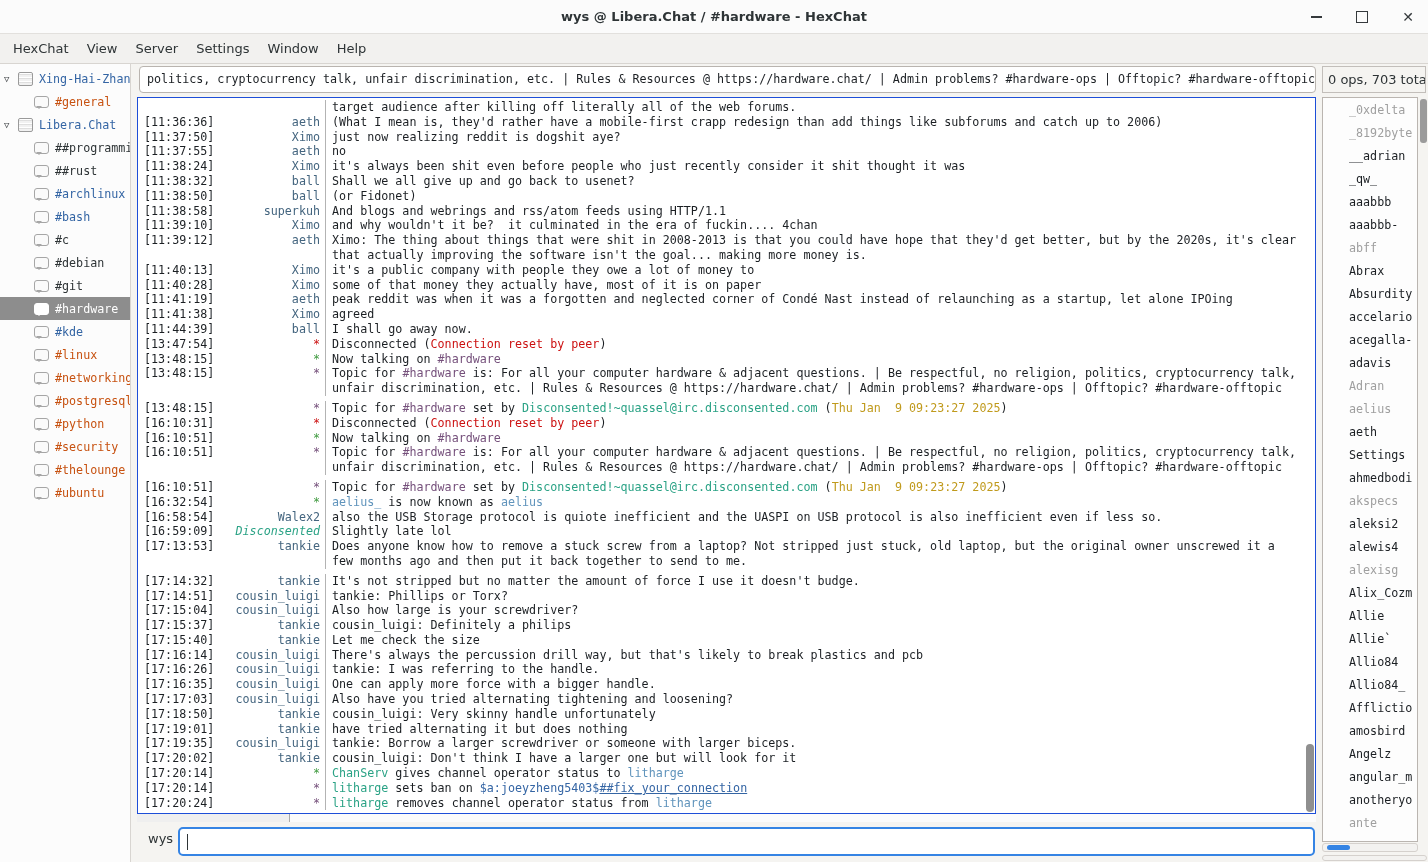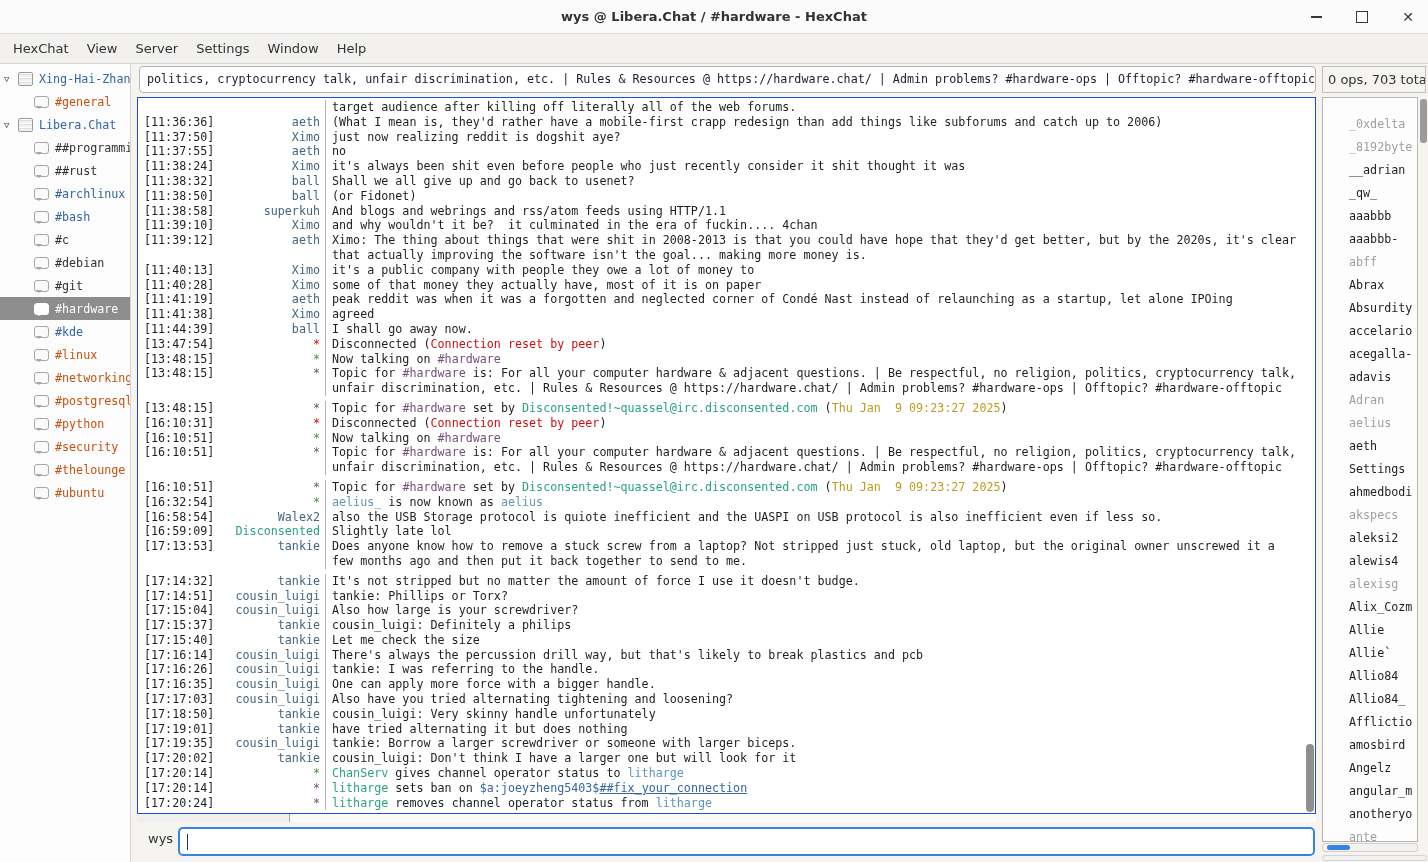--- a/index.html
+++ b/index.html
@@ -60,21 +60,21 @@
   .entry{position:absolute;left:178px;top:827px;width:1137px;height:29px;box-sizing:border-box;
     border:2px solid #3584e4;border-radius:5px;background:#ffffff;display:flex;align-items:center;
     font-family:"DejaVu Sans Mono",monospace;font-size:11.7px;color:#1b1f23;}
   .caret{display:inline-block;width:1px;height:16px;background:#2e3436;margin-left:7px;}
 
   
   .ops-label{position:absolute;left:1322px;top:66px;width:104px;height:27px;box-sizing:border-box;
     border:1px solid #c2beba;background:#f5f4f1;font-size:13px;color:#2e3436;line-height:25px;
     padding:0 5px;white-space:nowrap;overflow:hidden;}
   .userlist{position:absolute;left:1322px;top:97px;width:96px;height:745px;box-sizing:border-box;
-    background:#fdfdfd;border:1px solid #bab5b0;overflow:hidden;padding-top:15px;}
+    background:#fdfdfd;border:1px solid #bab5b0;overflow:hidden;padding-top:1px;}
   .user-row{height:23px;line-height:23px;padding-left:26px;font-family:"DejaVu Sans Mono",monospace;
     font-size:11.7px;color:#1b1f23;white-space:nowrap;overflow:hidden;}
   .ul-vscroll{position:absolute;left:1420px;top:99px;width:7px;height:44px;background:#9b9b9b;border-radius:3px;}
   .ul-hscroll{position:absolute;left:1322px;top:843px;width:96px;height:9px;box-sizing:border-box;
     background:#f3f2f0;border:1px solid #d5d1cd;border-radius:3px;}
   .ul-hscroll-thumb{position:absolute;left:1327px;top:845px;width:23px;height:5px;background:#3584e4;border-radius:3px;}
   .lag-meter{position:absolute;left:1322px;top:855px;width:105px;height:6px;box-sizing:border-box;
     background:#f3f2f0;border:1px solid #d5d1cd;border-radius:3px;}
 </style>
 </head>
@@ -308,21 +308,21 @@
         <span class="nick" style="color: rgb(63, 154, 63);">*</span>
         <span class="msg"><span style="color: rgb(96, 148, 188);">aelius_</span><span> is now known as </span><span style="color: rgb(96, 148, 188);">aelius</span></span>
       </div>
       <div class="chat-row">
         <span class="ts">[16:58:54]</span>
         <span class="nick" style="color: rgb(68, 101, 127);">Walex2</span>
         <span class="msg"><span>also the USB Storage protocol is quiote inefficient and the UASPI on USB protocol is also inefficient even if less so.</span></span>
       </div>
       <div class="chat-row">
         <span class="ts">[16:59:09]</span>
-        <span class="nick" style="color: rgb(42, 162, 133);">Disconsented</span>
+        <span class="nick" style="color: rgb(42, 162, 133); font-style: italic;">Disconsented</span>
         <span class="msg"><span>Slightly late lol</span></span>
       </div>
       <div class="chat-row">
         <span class="ts">[17:13:53]</span>
         <span class="nick" style="color: rgb(68, 101, 127);">tankie</span>
         <span class="msg"><span>Does anyone know how to remove a stuck screw from a laptop? Not stripped just stuck, old laptop, but the original owner unscrewed it a few months ago and then put it back together to send to me.</span></span>
       </div>
       <div class="chat-row gap">
         <span class="ts">[17:14:32]</span>
         <span class="nick" style="color: rgb(68, 101, 127);">tankie</span>

